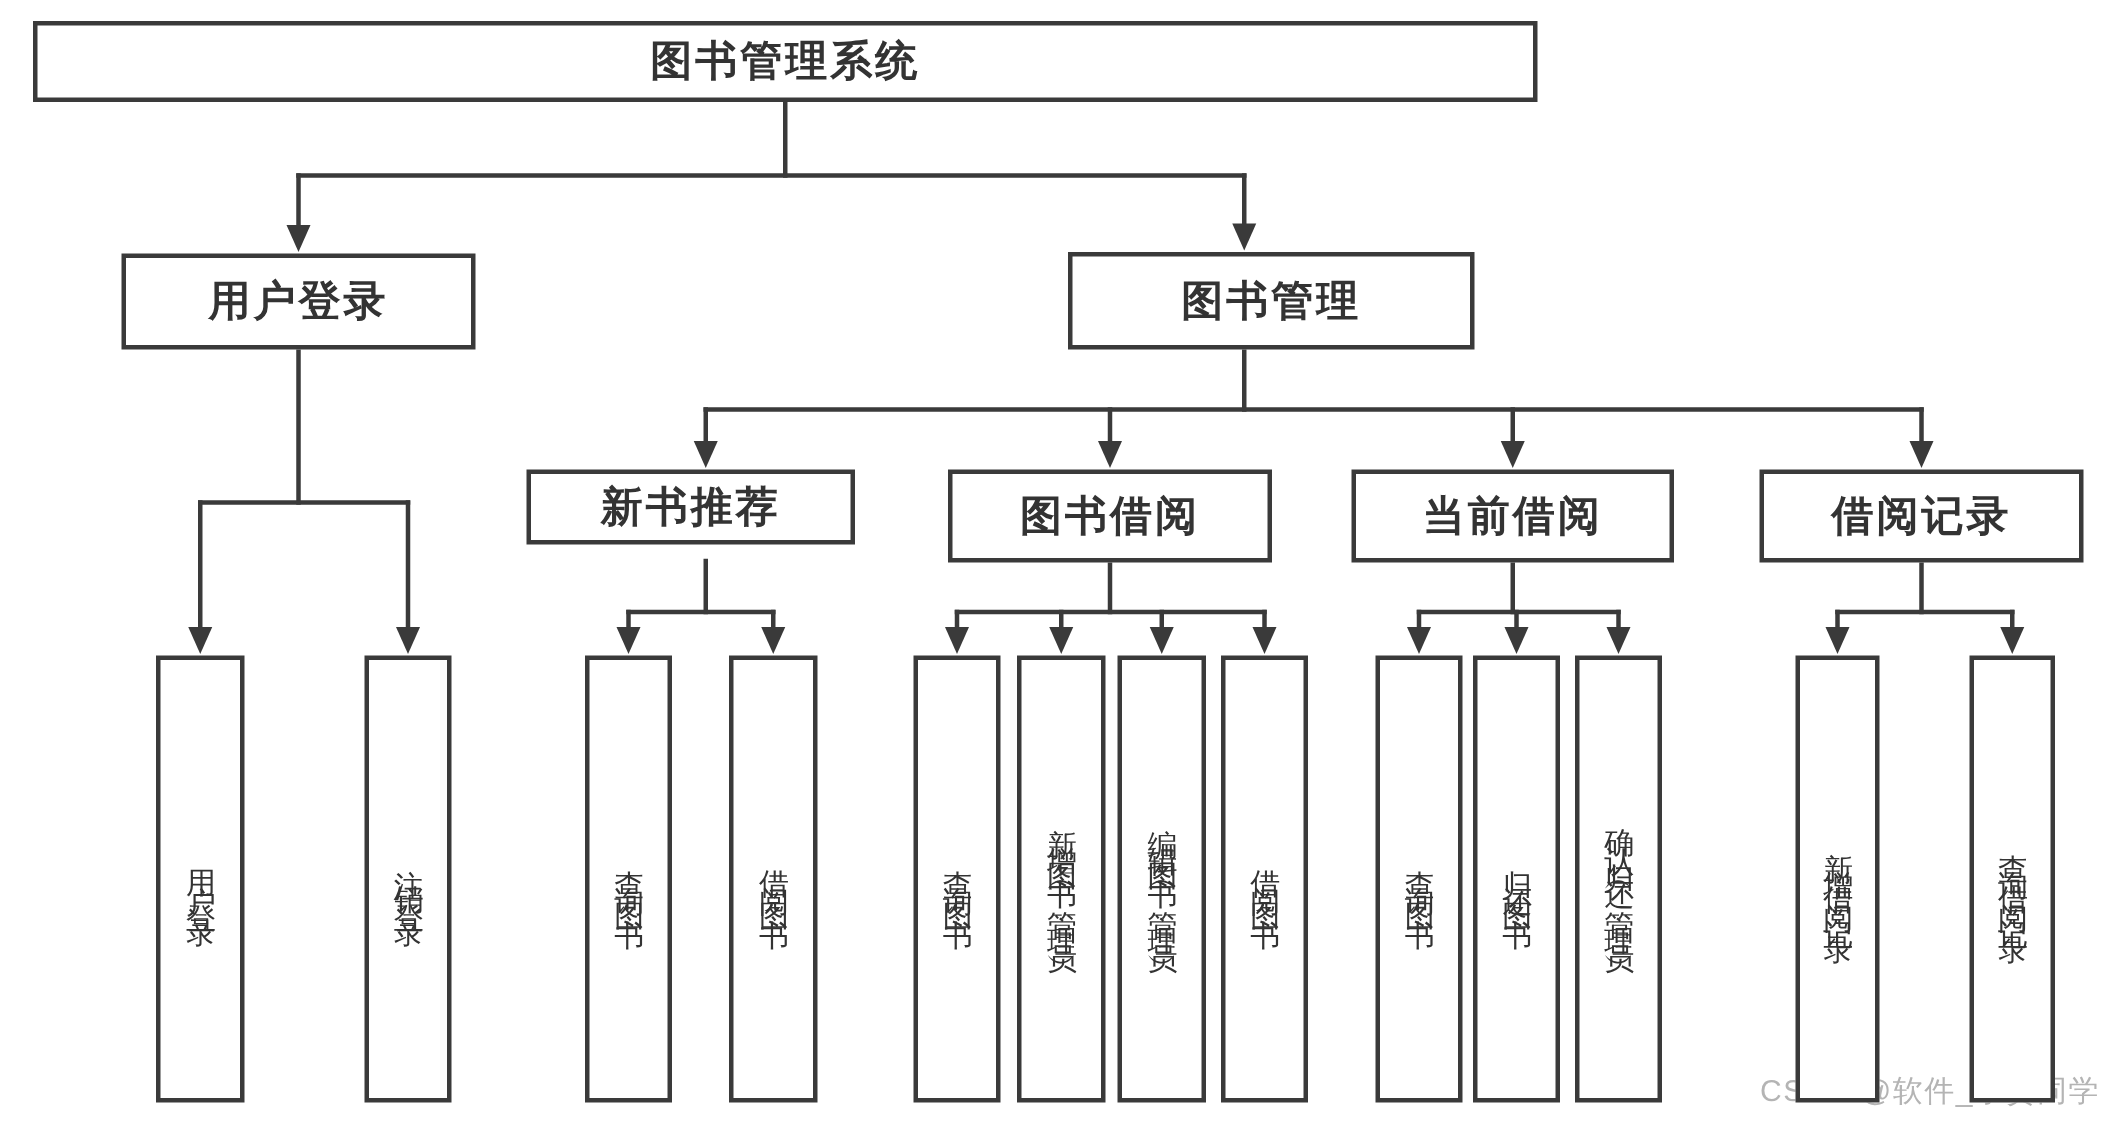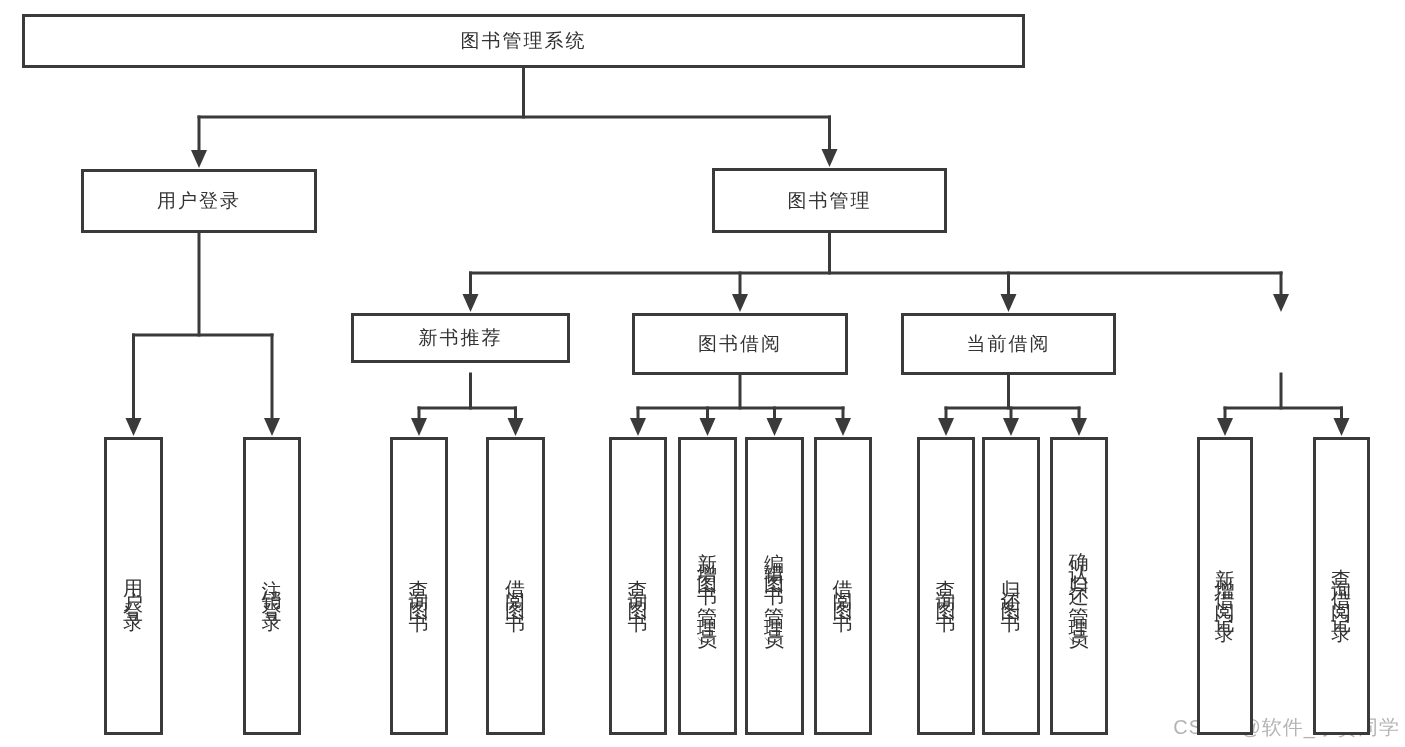--- a/index.html
+++ b/index.html
@@ -15,21 +15,21 @@
   #wires { position: absolute; left: 0; top: 0; width: 1405px; height: 747px; }
   .node {
     position: absolute;
     background: #ffffff;
     border: 3px solid #3a3a3a;
     display: flex;
     align-items: center;
     justify-content: center;
     color: #333333;
   }
-  .node.h { font-size: 19px; letter-spacing: 2px; white-space: nowrap; }
+  .node.h { font-size: 28px; letter-spacing: 2px; white-space: nowrap; font-weight: bold; }
   .vlabel {
     writing-mode: vertical-rl;
     text-orientation: mixed;
     font-size: 20px;
     line-height: 1;
     letter-spacing: 11px;
     color: #333333;
   }
   .watermark {
     position: absolute;
@@ -99,31 +99,34 @@
       <line x1="1341.5" y1="408" x2="1341.5" y2="423" stroke="#3a3a3a" stroke-width="3" stroke-linecap="square"></line>
       <polygon points="1333.5,418 1349.5,418 1341.5,436" fill="#3a3a3a"></polygon>
     </svg>
   <div class="watermark">CSDN @软件_小贺同学</div>
 <div class="node h" style="left: 22px; top: 14px; width: 1003px; height: 54px; border-color: rgb(58, 58, 58);">
       <span>图书管理系统</span>
     </div>
     <div class="node h" style="left: 81px; top: 169px; width: 236px; height: 64px; border-color: rgb(58, 58, 58);">
       <span>用户登录</span>
     </div>
-    <div class="node h" style="left: 712px; top: 168px; width: 235px; height: 65px; border-color: rgb(58, 58, 58);">
+    <div class="node h" style="left: 712px; top: 168px; width: 271px; height: 65px; border-color: rgb(58, 58, 58);">
       <span>图书管理</span>
     </div>
     <div class="node h" style="left: 351px; top: 313px; width: 219px; height: 50px; border-color: rgb(58, 58, 58);">
       <span>新书推荐</span>
     </div>
     <div class="node h" style="left: 901px; top: 313px; width: 215px; height: 62px; border-color: rgb(58, 58, 58);">
       <span>当前借阅</span>
     </div>
     <div class="node h" style="left: 632px; top: 313px; width: 216px; height: 62px; border-color: rgb(58, 58, 58);">
       <span>图书借阅</span>
+    </div>
+    <div class="node h" style="left: 1173px; top: 313px; width: 216px; height: 62px; border-color: rgb(58, 58, 58);">
+      <span>借阅记录</span>
     </div>
     <div class="node v" style="left: 104px; top: 437px; width: 59px; height: 298px; border-color: rgb(58, 58, 58);">
       <span class="vlabel">用户登录</span>
     </div>
     <div class="node v" style="left: 243px; top: 437px; width: 58px; height: 298px; border-color: rgb(58, 58, 58);">
       <span class="vlabel">注销登录</span>
     </div>
     <div class="node v" style="left: 390px; top: 437px; width: 58px; height: 298px; border-color: rgb(58, 58, 58);">
       <span class="vlabel">查询图书</span>
     </div>

